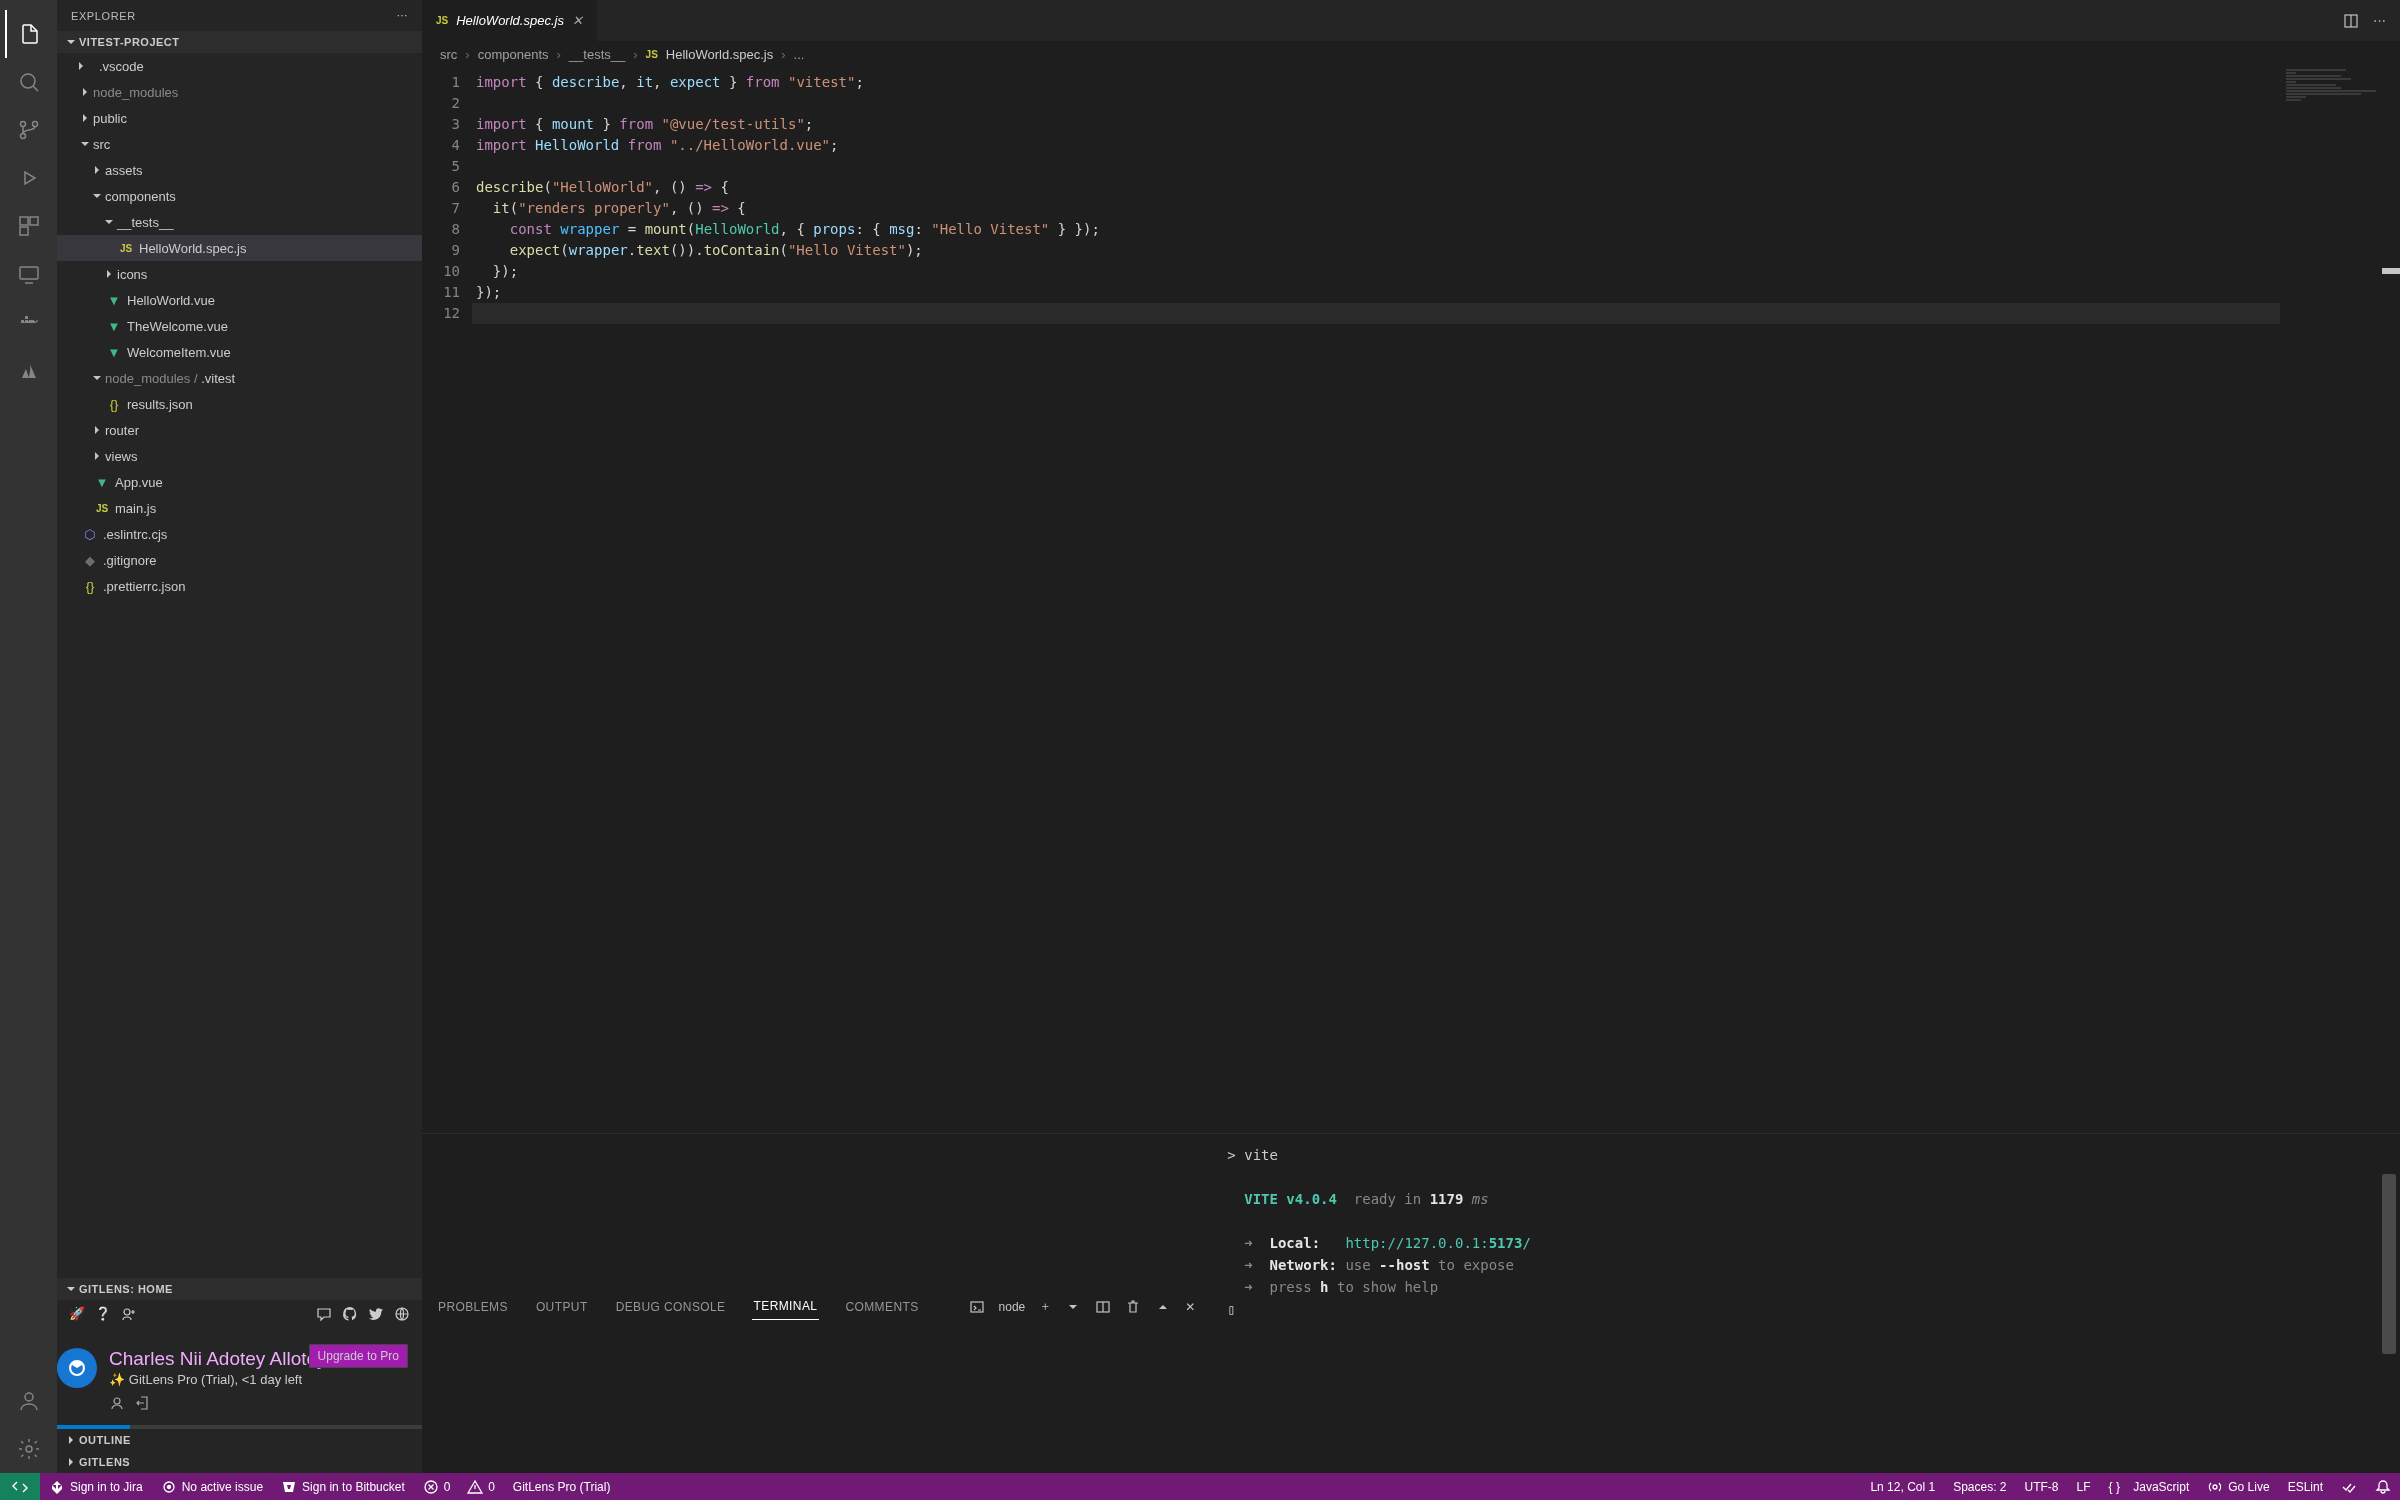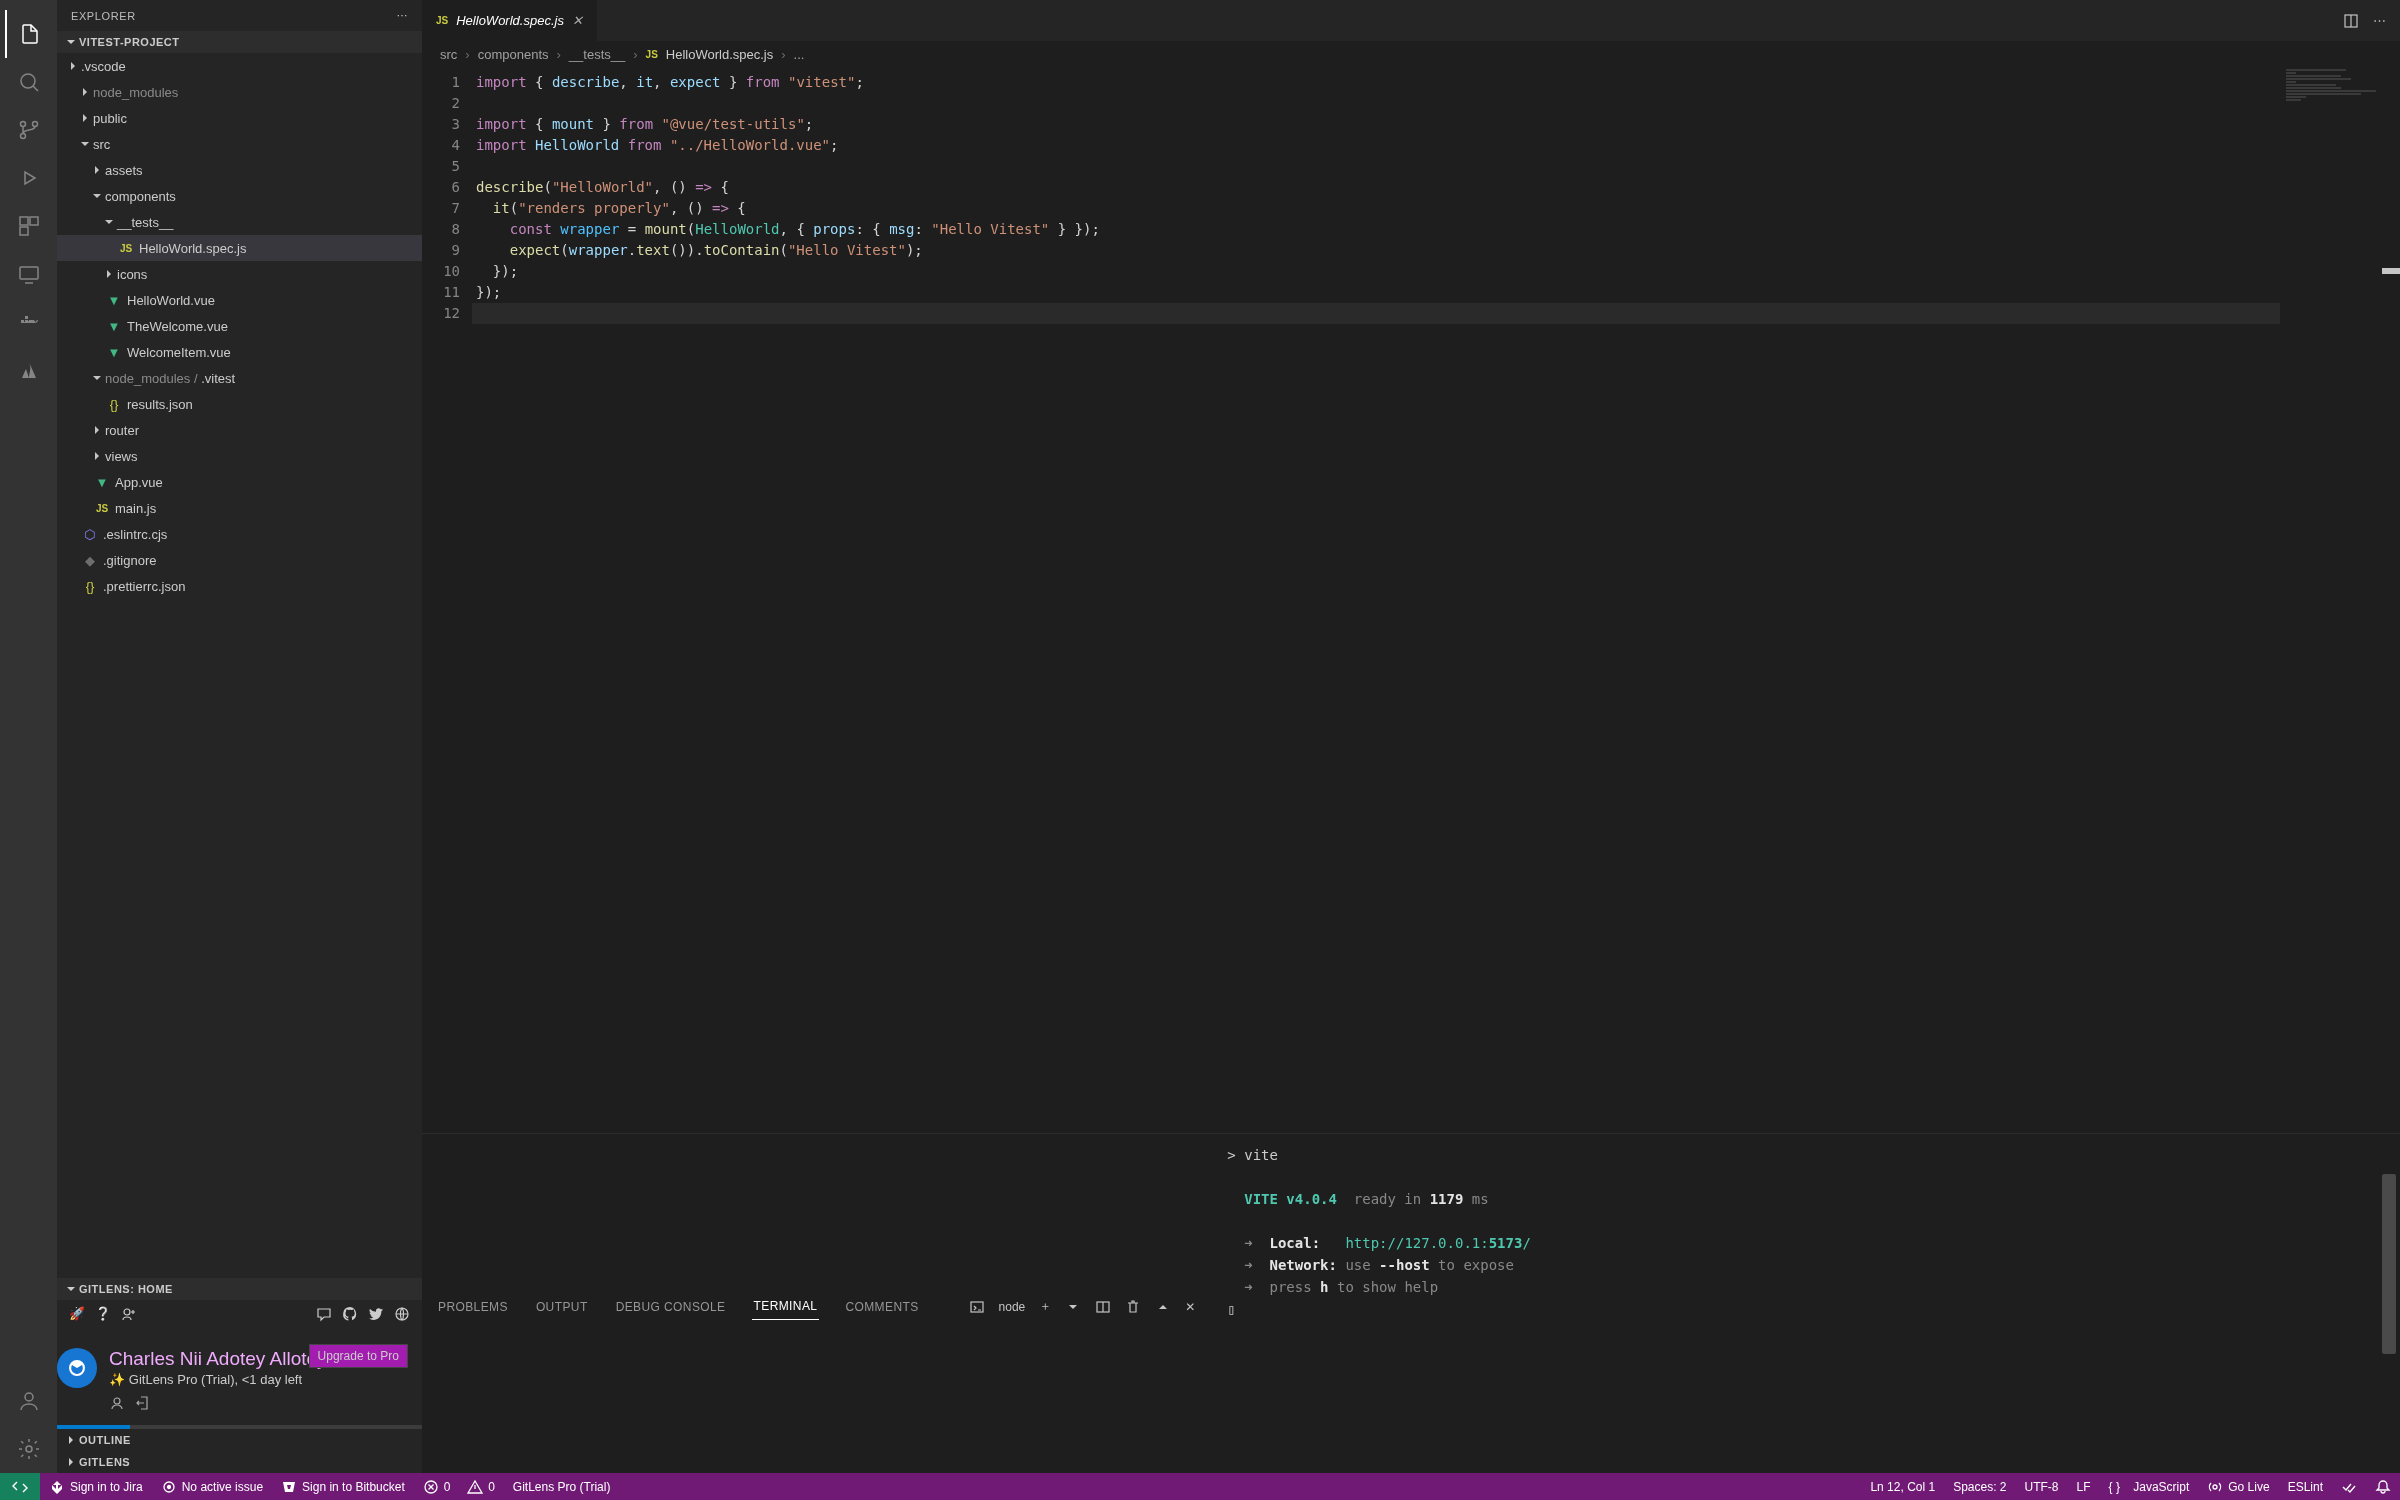--- a/index.html
+++ b/index.html
@@ -152,21 +152,21 @@
       </div>
       <div class="sb-section-header shade">
         <span class="tw">
             <svg class="i16" viewBox="0 0 16 16" fill="currentColor">
               <path d="M4 6l4 4 4-4z"></path>
             </svg>
           </span>
         <span>VITEST-PROJECT</span>
       </div>
       <div class="tree">
-        <div class="tree-row" style="padding-left:8px;">
+        <div class="tree-row" style="padding-left:16px;gap:10px;">
             <span class="tw">
               <svg class="i16" viewBox="0 0 16 16" fill="currentColor">
                 <path d="M6 4l4 4-4 4z"></path>
               </svg>
             </span>
             <span class="lbl">.vscode</span>
           </div>
         <div class="tree-row" style="padding-left:20px;">
             <span class="tw">
               <svg class="i16" viewBox="0 0 16 16" fill="currentColor">
@@ -478,21 +478,21 @@
             <span>
                 <svg class="i16" viewBox="0 0 16 16" fill="currentColor">
                   <path d="M4 10l4-4 4 4z"></path>
                 </svg>
               </span>
             <span>✕</span>
           </div>
         </div>
         <div class="term"><span>&gt; vite</span>
 
-  <span style="color:#4ec9b0;font-weight:700;">VITE v4.0.4</span><span style="color:#888;">  ready in </span><span style="color:#e5e5e5;font-weight:700;">1179</span><span style="color:#888;"> ms</span>
+  <span style="color:#4ec9b0;font-weight:700;">VITE v4.0.4</span><span style="color:#888;">  ready in </span><span style="color:#e5e5e5;font-weight:700;">1179</span><span style="color:#888;font-style:italic;"> ms</span>
 
   <span style="color:#888;">➜  </span><span style="color:#e5e5e5;font-weight:700;">Local:</span>   <span style="color:#4ec9b0;">http://127.0.0.1:</span><span style="color:#4ec9b0;font-weight:700;">5173</span><span style="color:#4ec9b0;">/</span>
   <span style="color:#888;">➜  </span><span style="color:#e5e5e5;font-weight:700;">Network:</span><span style="color:#888;"> use </span><span style="color:#e5e5e5;font-weight:700;">--host</span><span style="color:#888;"> to expose</span>
   <span style="color:#888;">➜  </span><span style="color:#888;">press </span><span style="color:#e5e5e5;font-weight:700;">h</span><span style="color:#888;"> to show help</span>
 ▯<div class="term-scroll"></div></div>
       </div>
     </div>
   </div>
 
   <div class="statusbar">

